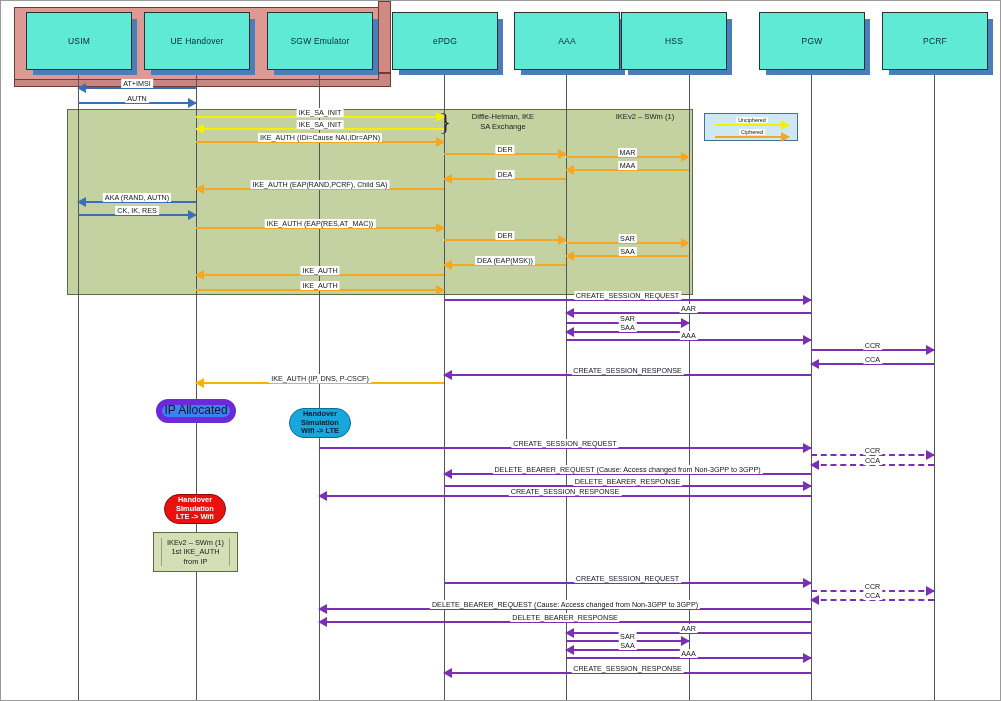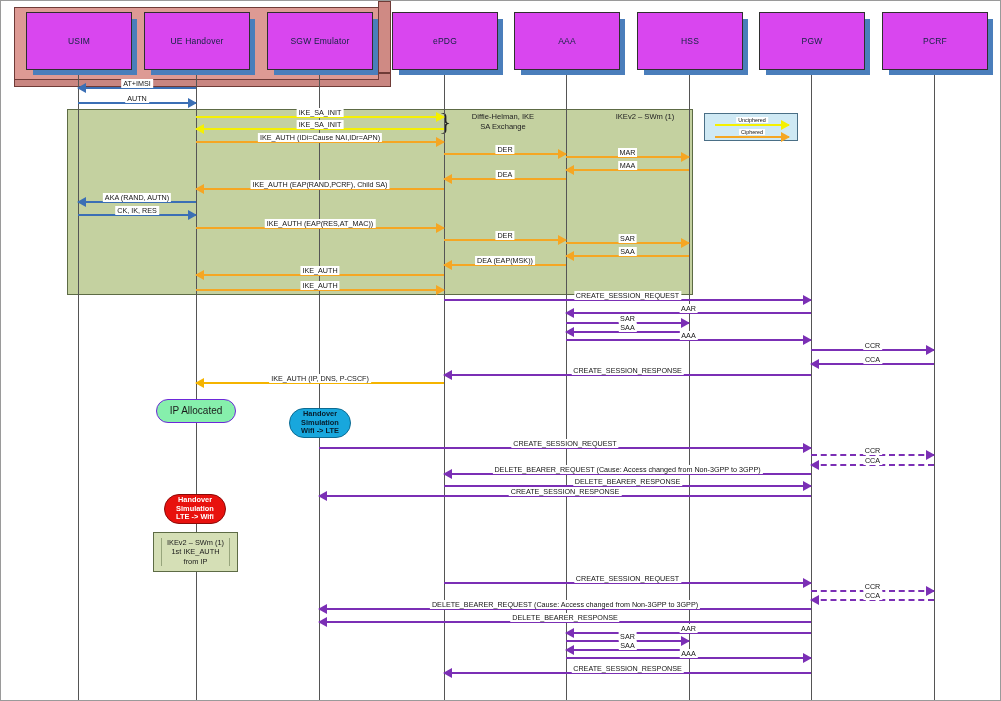--- a/index.html
+++ b/index.html
@@ -3,21 +3,21 @@
 <meta charset="utf-8">
 <style>
   html,body{margin:0;padding:0;background:#fff;}
   body{font-family:"Liberation Sans",sans-serif;}
   #canvas{position:relative;width:1001px;height:701px;overflow:hidden;background:#ffffff;
           border:1px solid #9a9a9a;box-sizing:border-box;}
 
   
   .node{position:absolute;width:104px;height:56px;box-sizing:border-box;}
   .node .shadow{position:absolute;left:7px;top:7px;width:104px;height:56px;background:#4a7ebb;}
-  .node .face{position:absolute;left:0;top:0;width:104px;height:56px;background:#d946ef;
+  .node .face{position:absolute;left:0;top:0;width:104px;height:56px;background:#5eead4;
               border:1px solid #2f2f2f;display:flex;align-items:center;justify-content:center;}
   .node .face span{font-size:8.5px;color:#11243f;letter-spacing:.2px;}
 
   
   .pinkbox{position:absolute;background:#dd9a94;border:1px solid #6f3b37;box-sizing:border-box;}
   .pinkflapR{position:absolute;background:#cf8a84;border:1px solid #6f3b37;box-sizing:border-box;}
   .pinkflapB{position:absolute;background:#c98681;border:1px solid #6f3b37;box-sizing:border-box;}
 
   
   .greenbox{position:absolute;background:#c4d1a0;border:1px solid #5d6b45;box-sizing:border-box;}
@@ -33,21 +33,21 @@
   .msg .head{position:absolute;top:-4.4px;width:0;height:0;border-top:5px solid transparent;
              border-bottom:5px solid transparent;}
   .msg.r .head{right:-1px;border-left-width:9px;border-left-style:solid;}
   .msg.l .head{left:-1px;border-right-width:9px;border-right-style:solid;}
   .msg .lbl{position:absolute;top:-8px;left:50%;transform:translateX(-50%);
             background:#ffffff;padding:0 2px;font-size:7.2px;color:#141414;white-space:nowrap;line-height:9px;}
 
   
   .pill{position:absolute;box-sizing:border-box;display:flex;align-items:center;justify-content:center;
         text-align:center;line-height:1.15;}
-  .pill.white{background:#86efac;border:1px solid #6d28d9;border-radius:14px;font-size:10px;color:#1a1a1a;}
+  .pill.white{background:#3b82f6;border:6px solid #6d28d9;border-radius:14px;font-size:12px;color:#1a1a1a;}
   .pill.cyan{background:#18a7dd;border:1px solid #0d6b92;border-radius:16px;font-size:7.4px;
              color:#071c2b;font-weight:bold;}
   .pill.red{background:#e8110e;border:1px solid #8c0a08;border-radius:16px;font-size:7.4px;
             color:#ffffff;font-weight:bold;}
   .notebox{position:absolute;box-sizing:border-box;background:#d5dfb6;border:1px solid #5d6b45;
            display:flex;align-items:center;justify-content:center;text-align:center;
            font-size:7.4px;color:#1a1a1a;line-height:1.3;}
   .notebox .inner{border-left:1px solid #97a57c;border-right:1px solid #97a57c;padding:0 5px;}
 
   
@@ -124,21 +124,21 @@
         <div class="face">
           <span>ePDG</span>
         </div>
       </div>
       <div class="node" style="left: 513px; top: 11px;">
         <div class="shadow"></div>
         <div class="face">
           <span>AAA</span>
         </div>
       </div>
-      <div class="node" style="left: 636px; top: 11px; padding-left: 24px;">
+      <div class="node" style="left: 620px; top: 11px; padding-left: 24px;">
         <div class="shadow"></div>
         <div class="face">
           <span>HSS</span>
         </div>
       </div>
       <div class="node" style="left: 758px; top: 11px;">
         <div class="shadow"></div>
         <div class="face">
           <span>PGW</span>
         </div>

